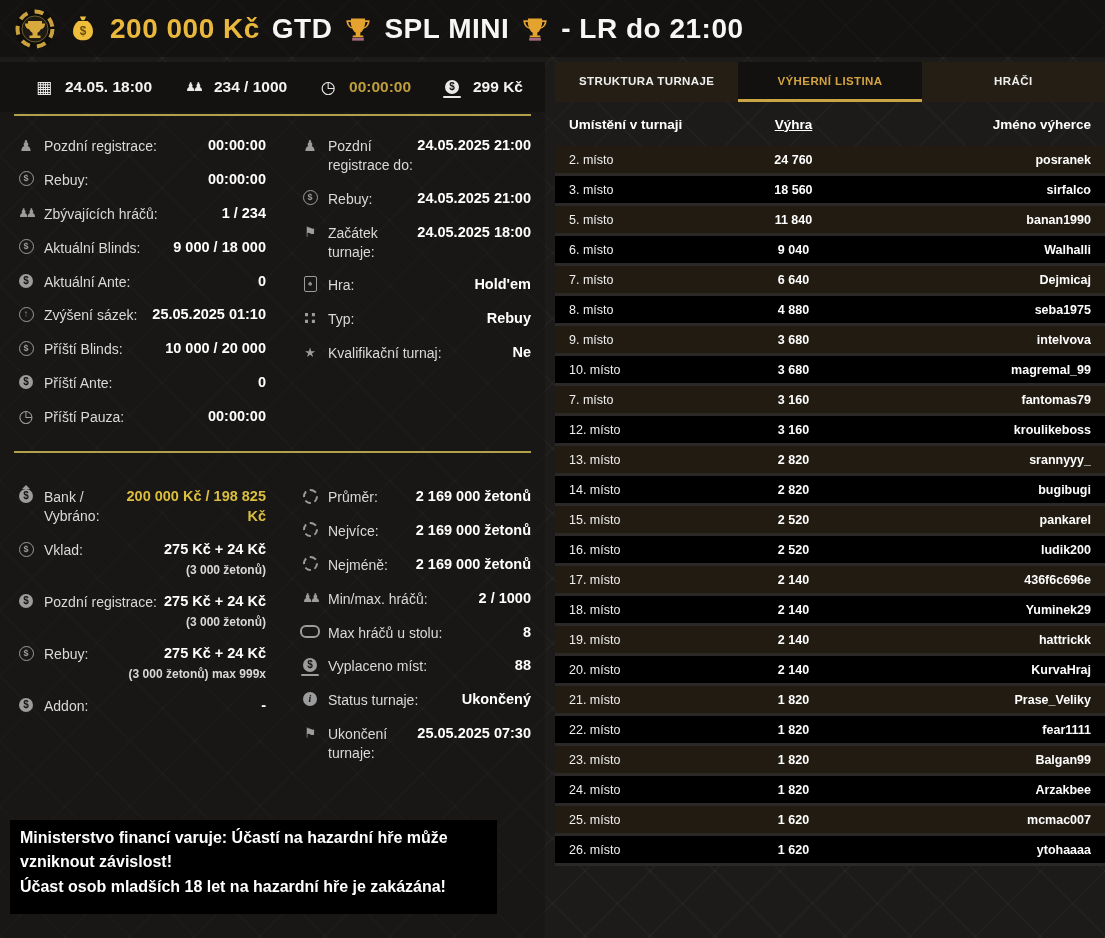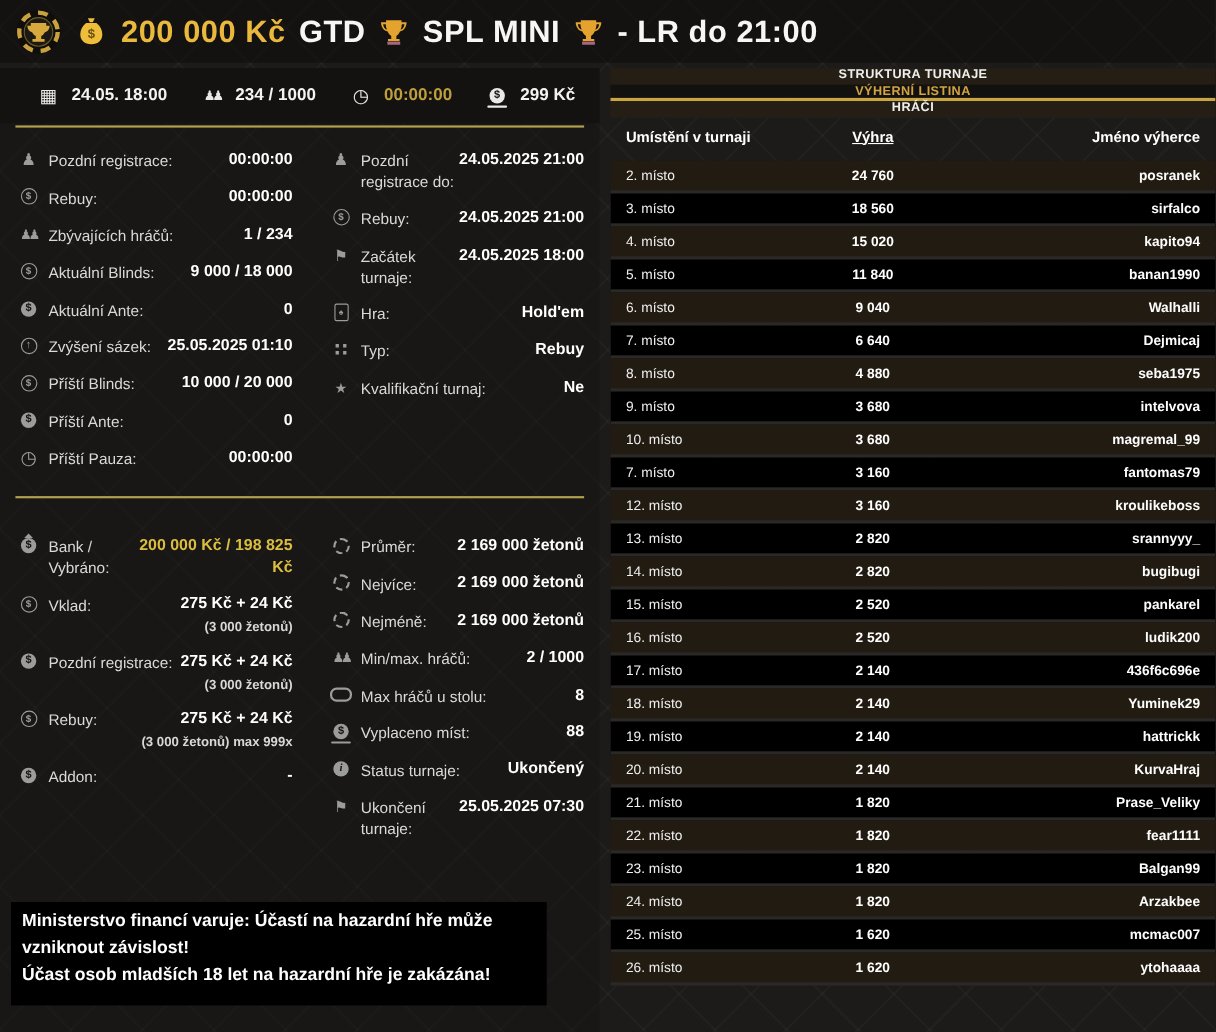--- a/index.html
+++ b/index.html
@@ -67,21 +67,21 @@
   .info-icon::before{ content:"i"; display:flex; align-items:center; justify-content:center;
     width:14px; height:14px; border-radius:50%; background:var(--icc); color:#16140f;
     font-weight:700; font-size:10px; font-family:"Liberation Serif",serif; font-style:italic; }
   .cards-icon::before{ content:"♠"; display:flex; align-items:center; justify-content:center;
     width:11px; height:14px; border:1.5px solid var(--icc); border-radius:2px; font-size:8px; }
   
   .warning-box{ position:absolute; left:10px; right:48px; bottom:24px; background:#000;
     color:#fff; font-weight:700; font-size:16px; line-height:1.55; padding:6px 10px 14px; }
   
   .right-panel{ flex:1; display:flex; flex-direction:column; }
-  .tabs{ display:flex; height:40px;flex-direction:column; }
+  .tabs{ display:flex; height:40px; }
   .tab{ flex:1; display:flex; align-items:center; justify-content:center;
     background:#251e14; color:#efefef; font-weight:700; font-size:11.5px;
     letter-spacing:.4px; cursor:pointer; border-bottom:3px solid transparent; }
   .tab.active{ background:#131110; color:#d2a440; border-bottom:3px solid #c9a544; }
   .thead{ height:44px; display:grid; grid-template-columns:30% 26% 44%; align-items:center;
     padding:0 14px; font-weight:700; font-size:13.5px; color:#ffffff; }
   .thead .h-win{ text-align:center;text-decoration:underline; }
   .thead .h-name{ text-align:right; }
   .trows{ flex:1; overflow:hidden; }
   .trow{ height:30px; display:grid; grid-template-columns:30% 26% 44%; align-items:center;
@@ -388,25 +388,20 @@
           <span class="win">24 760</span>
           <span class="name">posranek</span>
         </div>
 
         <div class="trow">
           <span class="place">3. místo</span>
           <span class="win">18 560</span>
           <span class="name">sirfalco</span>
         </div>
 
-        <div class="trow">
-          <span class="place">4. místo</span>
-          <span class="win">15 020</span>
-          <span class="name">kapito94</span>
-        </div>
 
         <div class="trow">
           <span class="place">5. místo</span>
           <span class="win">11 840</span>
           <span class="name">banan1990</span>
         </div>
 
         <div class="trow">
           <span class="place">6. místo</span>
           <span class="win">9 040</span>

